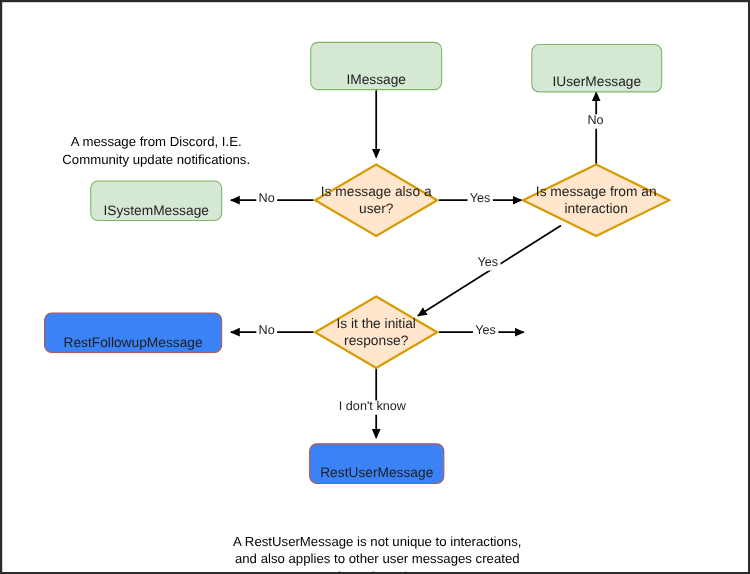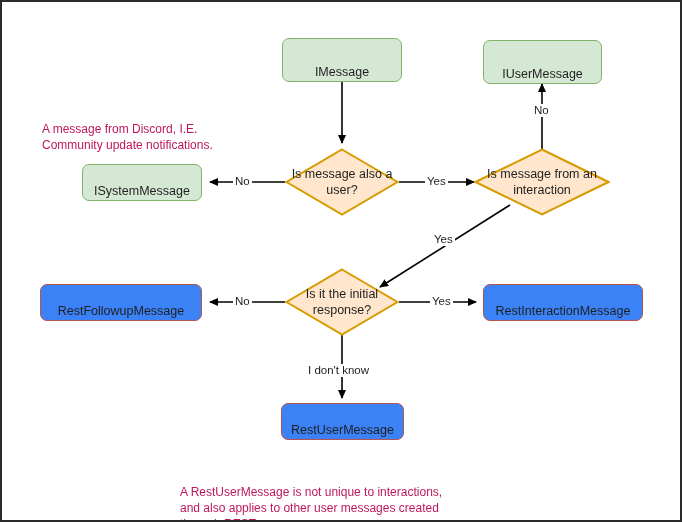--- a/index.html
+++ b/index.html
@@ -72,22 +72,22 @@
     font-size: 11.5px;
     color: #1f1f1f;
     background: #ffffff;
     padding: 0 2px;
     white-space: nowrap;
     line-height: 1.1;
   }
   .note {
     position: absolute;
     font-size: 12px;
-    color: #be185d;
-    text-align: left;
+    color: #000000;
+    text-align: center;
     line-height: 1.35;
     white-space: pre-line;
   }
 </style>
 </head>
 <body>
 
 <div id="canvas">
 
   <svg id="svg-layer" viewBox="0 0 682 522">
@@ -139,23 +139,20 @@
   </div>
 
   <div class="node green" style="left:80px; top:162px; width:120px; height:37px;">
     <span>ISystemMessage</span>
   </div>
 
   <div class="node pink" style="left:38px; top:282px; width:162px; height:37px;">
     <span>RestFollowupMessage</span>
   </div>
 
-  <div class="node pink" style="left:481px; top:282px; width:160px; height:37px;">
-    <span>RestInteractionMessage</span>
-  </div>
 
   <div class="node pink" style="left:279px; top:401px; width:123px; height:37px;">
     <span>RestUserMessage</span>
   </div>
 
   <div class="diamond-wrap" style="left:283px; top:146px; width:114px; height:68px;">
     <svg class="diamond-shape" viewBox="0 0 114 68" preserveAspectRatio="none">
       <polygon points="57,1.5 112.5,34 57,66.5 1.5,34" fill="#ffe6cc" stroke="#d79b00" stroke-width="2"></polygon>
     </svg>
     <div class="diamond-label">Is message also a user?</div>

